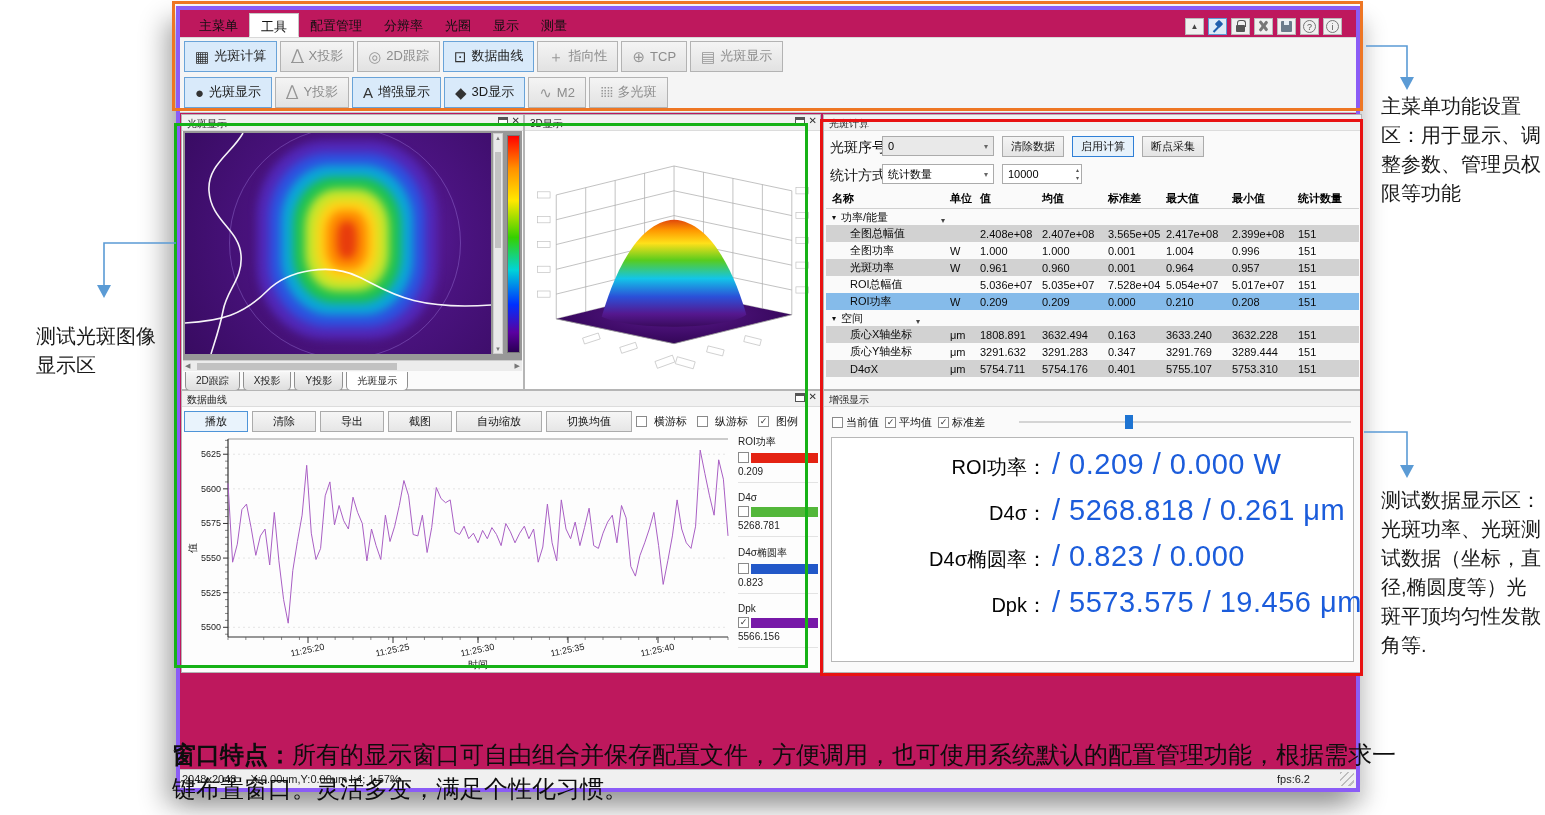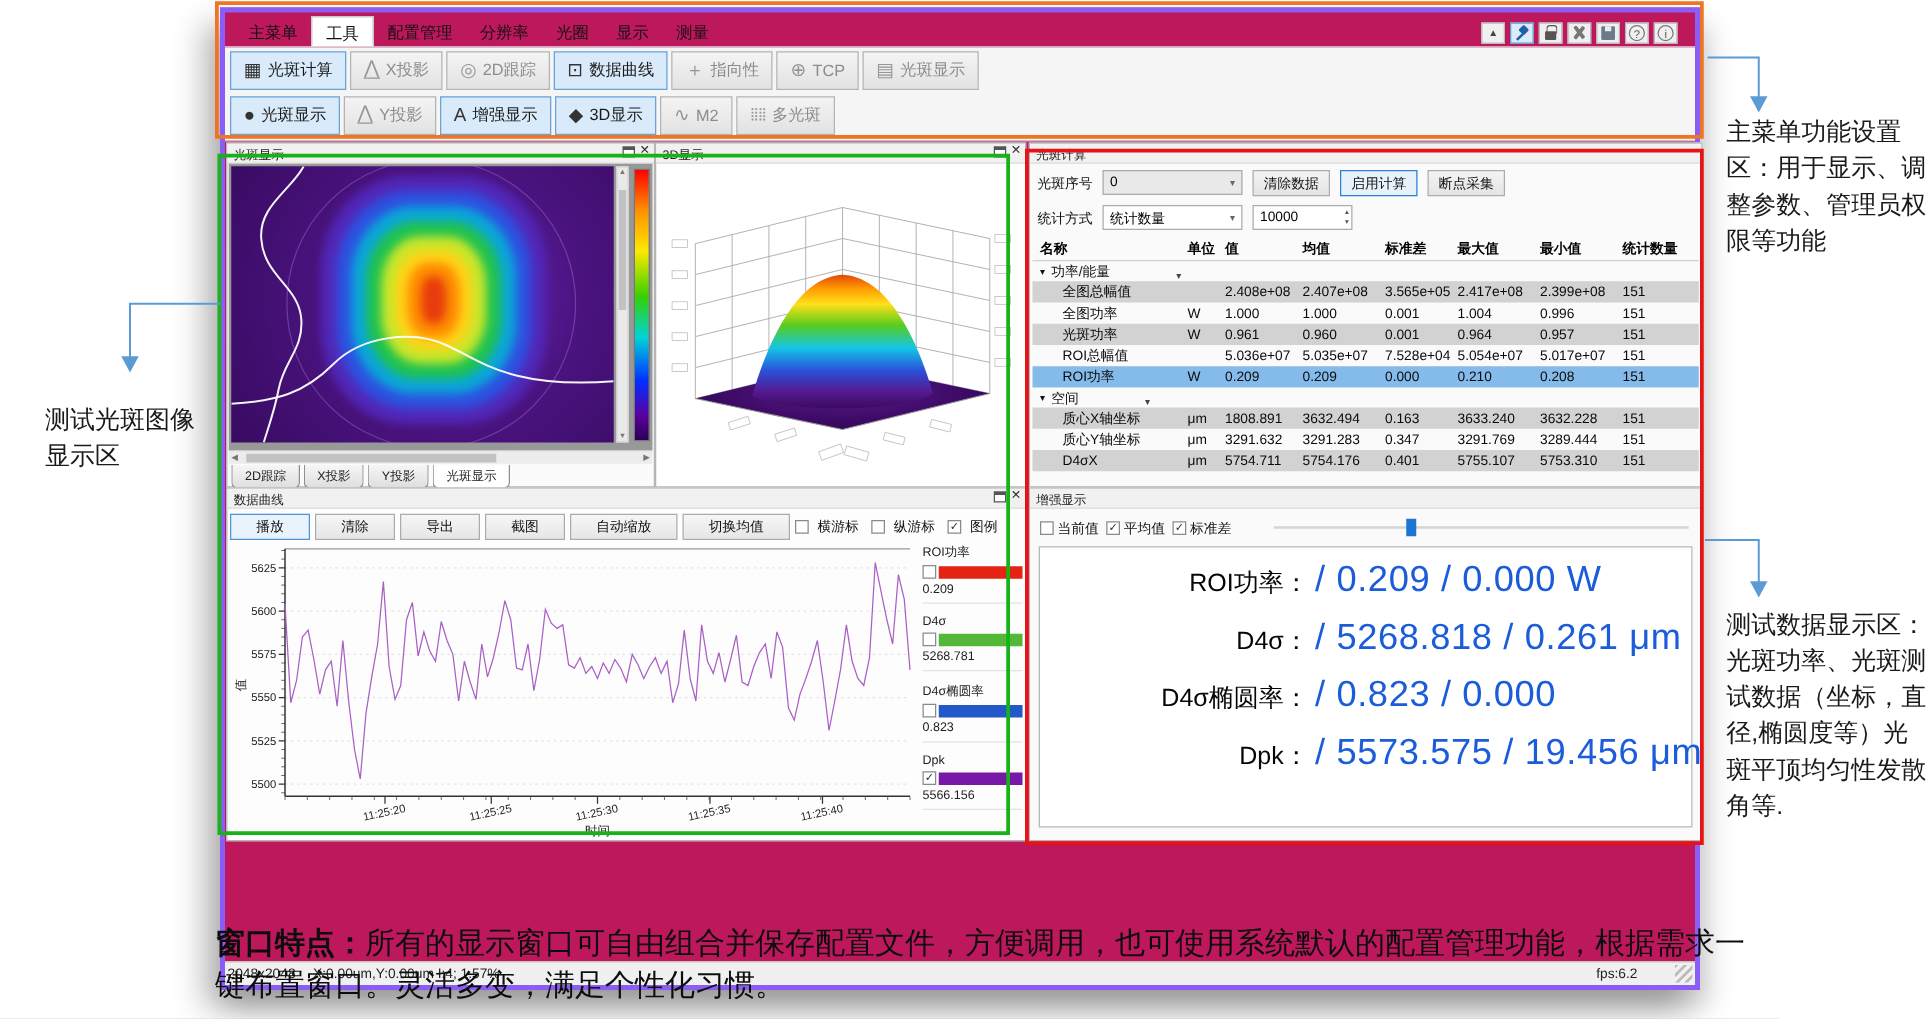--- a/index.html
+++ b/index.html
@@ -93,21 +93,21 @@
   #chart-mount { position:absolute; left:2px; top:42px; }
   .legend { position:absolute; left:556px; top:44px; width:80px; }
   .lg-item { margin-bottom:9px; border-bottom:1px solid #e3e3e3; padding-bottom:5px; }
   .lg-name { font-size:10px; color:#222; margin-bottom:3px; }
   .lg-bar-row { display:flex; align-items:center; gap:2px; }
   .lg-bar { height:10px; flex:1; }
   .lg-val { font-size:10px; color:#222; margin-top:3px; }
 
   
   #panel-calc { left:643px; top:104px; width:539px; height:276px; background:#fafafa; overflow:hidden; }
-  .calc-ctrl { position:absolute; font-size:11px; color:#111; }
+  .calc-ctrl { position:absolute; font-size:14px; color:#111; }
   .drop { border:1px solid #ababab; background:#e9e9e9; height:20px; display:flex; align-items:center;
     padding:0 5px; font-size:11px; justify-content:space-between; }
   .drop.white { background:#fff; }
   .drop .dar { font-size:8px; color:#666; }
   .q-btn { position:absolute; height:21px; padding:0 8px; display:flex; align-items:center; font-size:11px;
     border:1px solid #ababab; background:linear-gradient(#f4f4f4,#e4e4e4); color:#111; }
   .q-btn.active { border-color:#2f7fd6; background:#e7f2fb; }
   .spin { position:absolute; border:1px solid #ababab; background:#fff; height:20px; font-size:11px;
     display:flex; align-items:center; padding:0 16px 0 5px; }
   .spin .uds { position:absolute; right:2px; top:1px; font-size:6px; color:#555; line-height:8px; text-align:center; }

